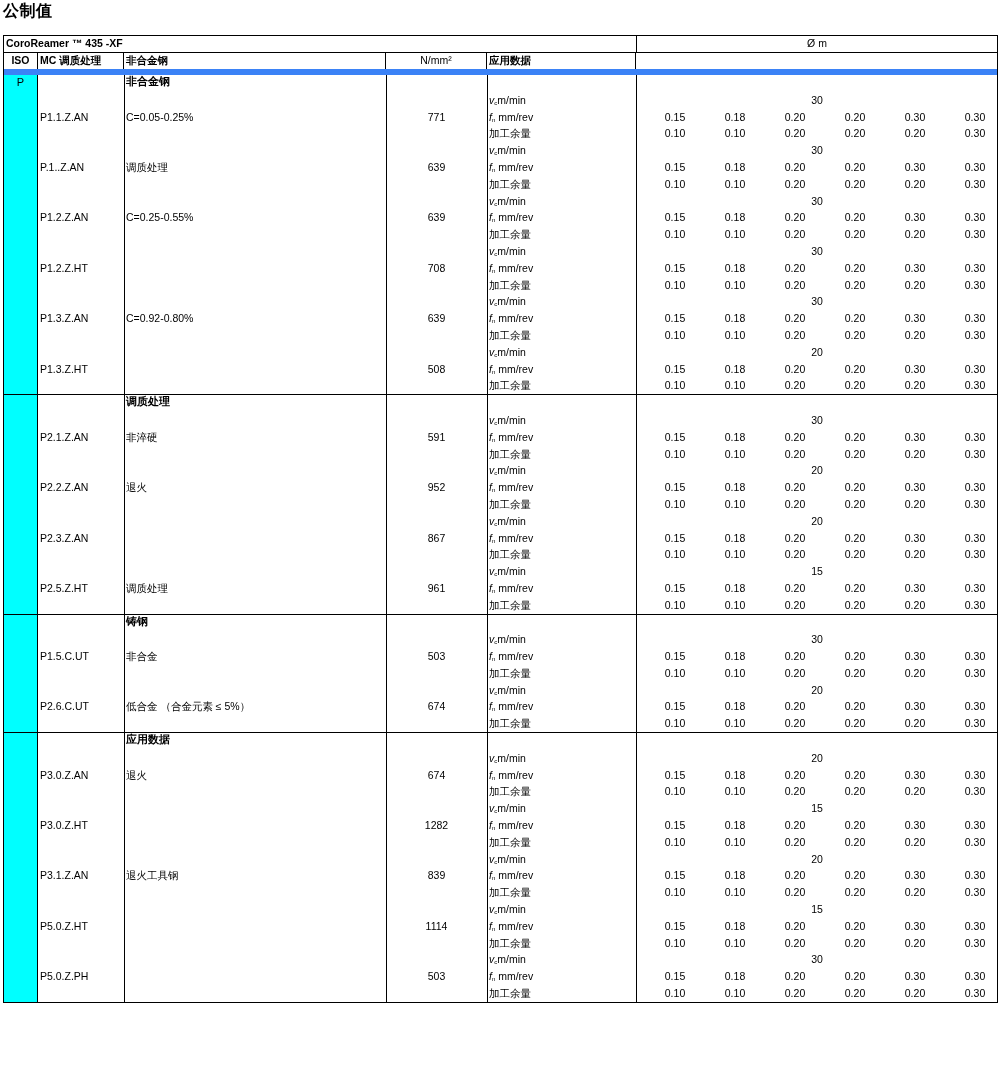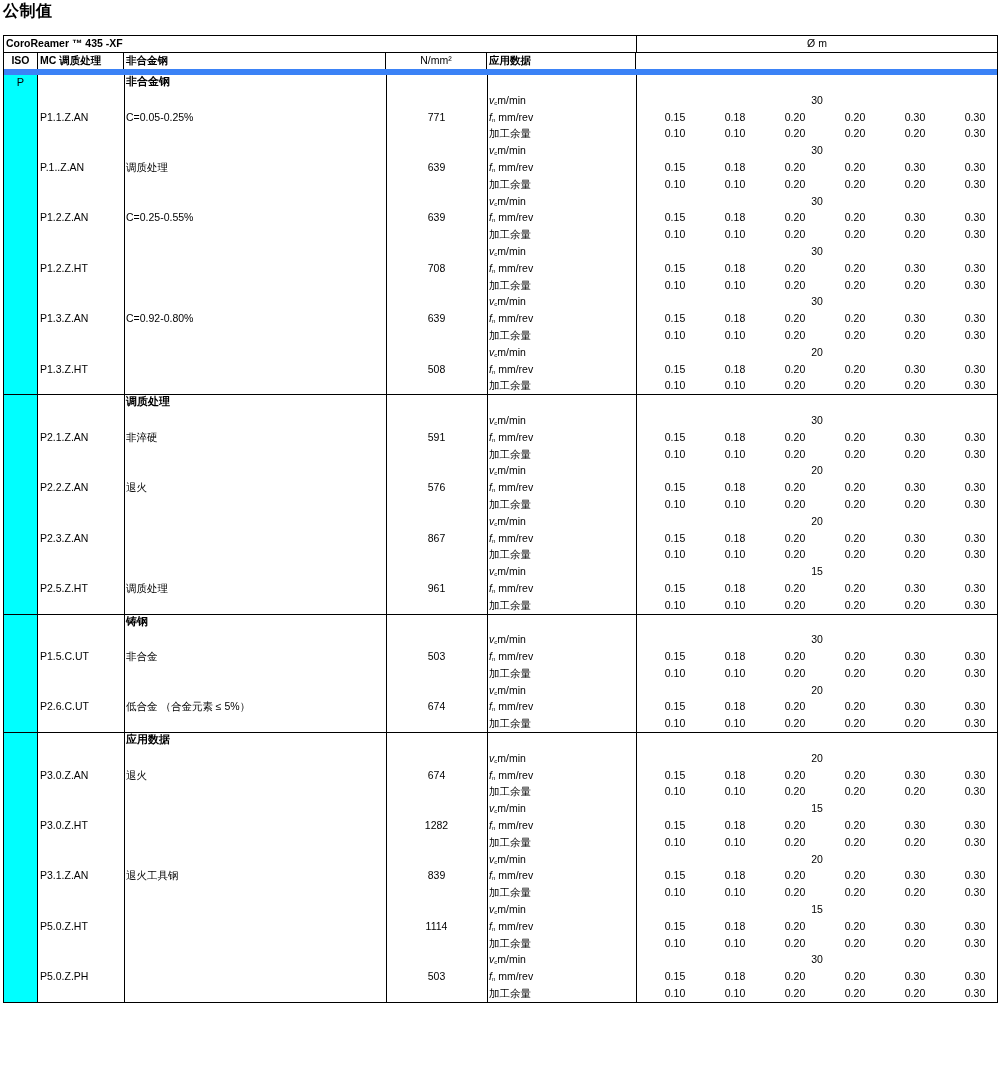--- a/index.html
+++ b/index.html
@@ -211,21 +211,21 @@
           <span class="val" style="left:651px;top:33.6px">0.10</span>
           <span class="val" style="left:711px;top:33.6px">0.10</span>
           <span class="val" style="left:771px;top:33.6px">0.20</span>
           <span class="val" style="left:831px;top:33.6px">0.20</span>
           <span class="val" style="left:891px;top:33.6px">0.20</span>
           <span class="val" style="left:951px;top:33.6px">0.30</span>
         </div>
         <div class="mat">
           <span class="mc">P2.2.Z.AN</span>
           <span class="desc">退火</span>
-          <span class="nval">576</span>
+          <span class="nval">952</span>
           <span class="app-line" style="top:0"><i>v</i><sub>c</sub><span>m/min</span></span>
           <span class="app-line" style="top:16.8px"><i>f</i><sub>n</sub><span> mm/rev</span></span>
           <span class="app-line" style="top:33.6px">加工余量</span>
           <span class="vc">20</span>
           <span class="val" style="left:651px;top:16.8px">0.15</span>
           <span class="val" style="left:711px;top:16.8px">0.18</span>
           <span class="val" style="left:771px;top:16.8px">0.20</span>
           <span class="val" style="left:831px;top:16.8px">0.20</span>
           <span class="val" style="left:891px;top:16.8px">0.30</span>
           <span class="val" style="left:951px;top:16.8px">0.30</span>

